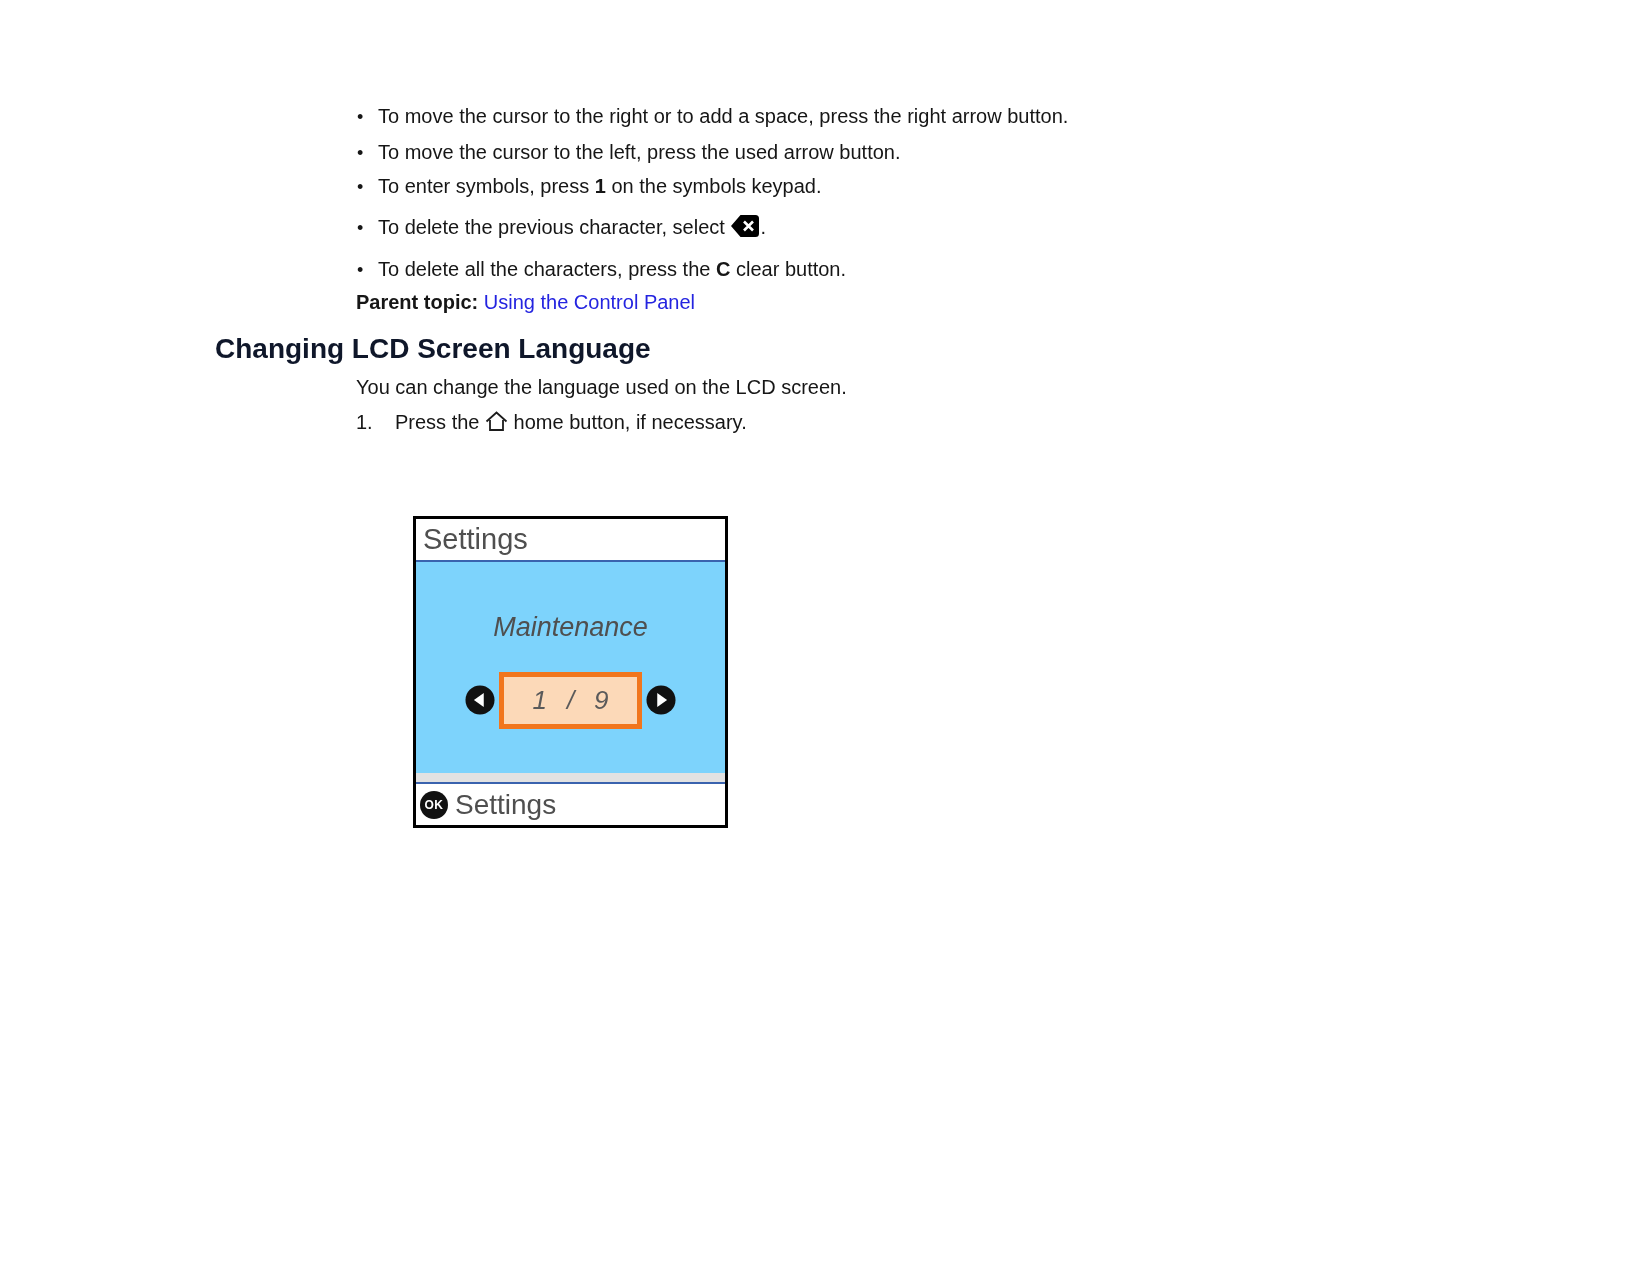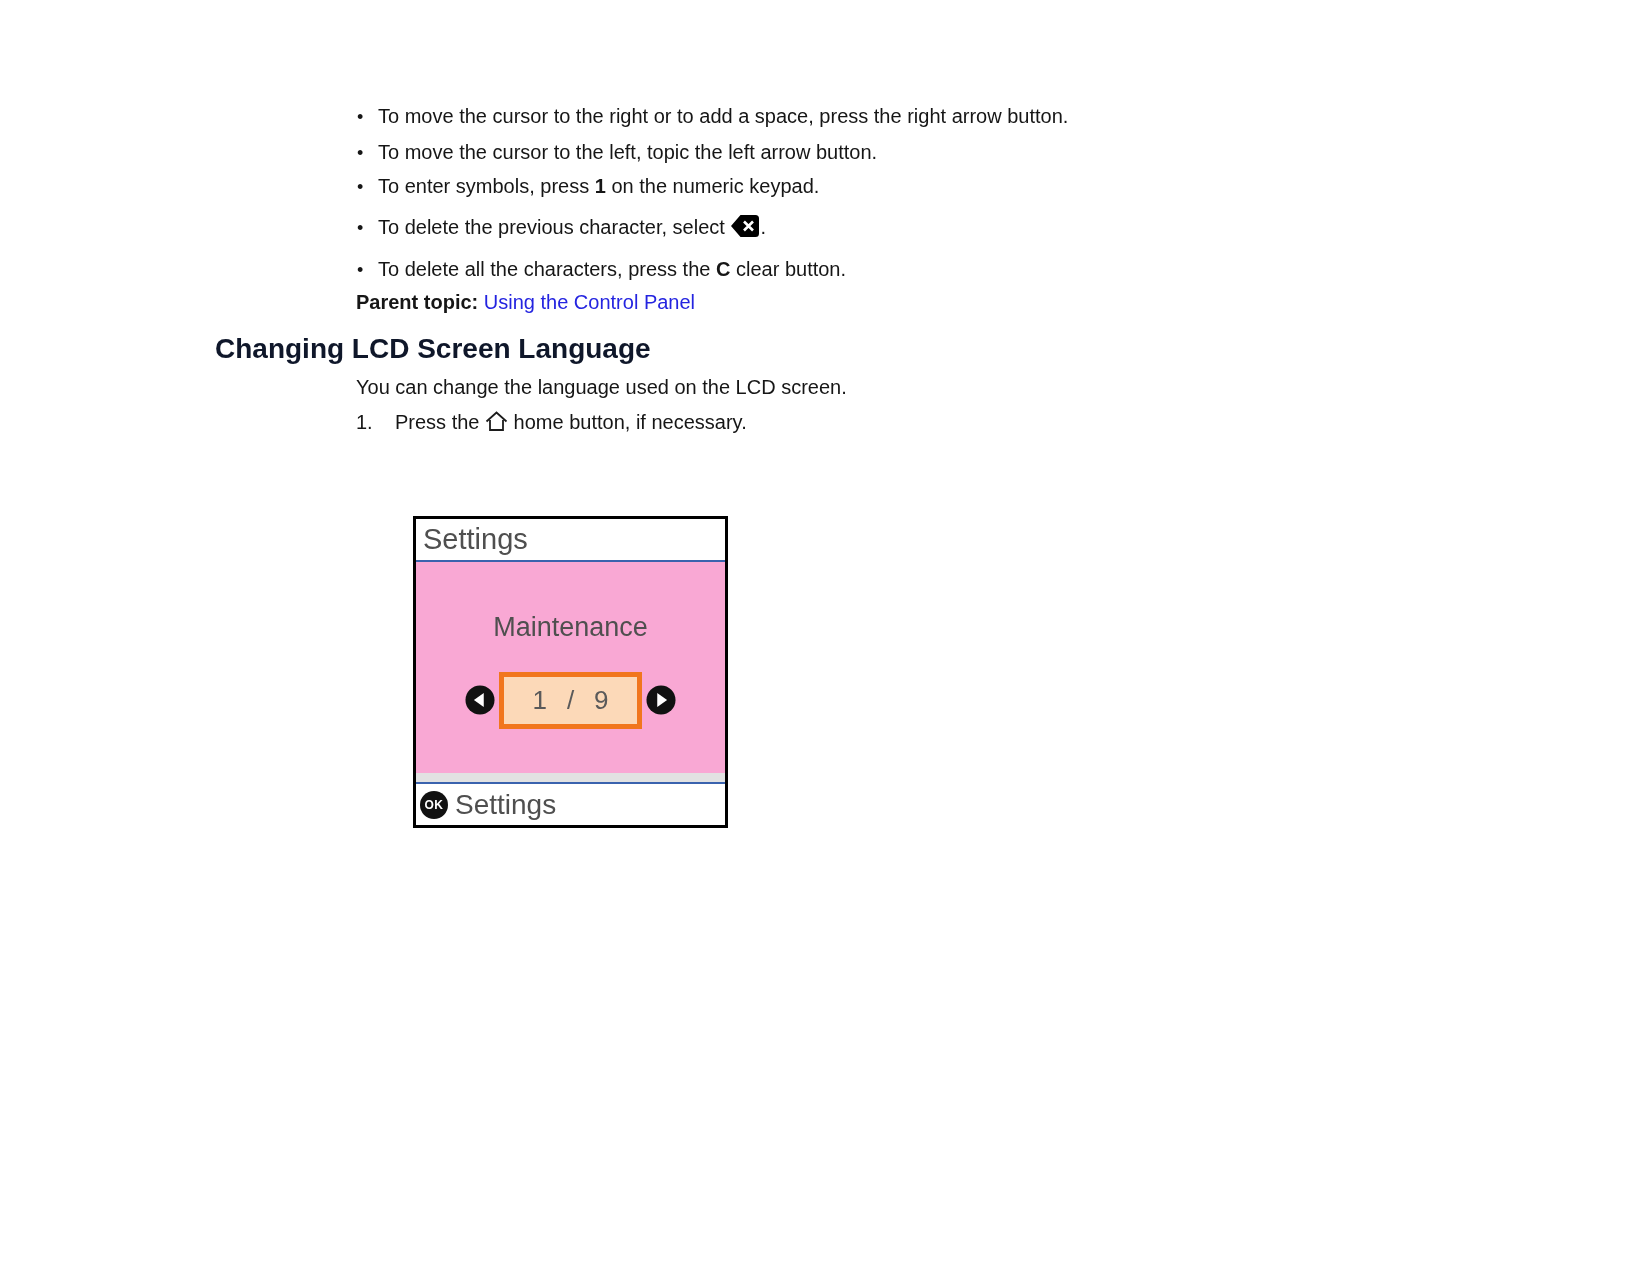--- a/index.html
+++ b/index.html
@@ -35,21 +35,21 @@
   }
   .lcd-title{
     height:41px;line-height:41px;
     padding-left:7px;
     border-bottom:2px solid #3a63ae;
     font-size:29px;color:#4f4f4f;
     background:#fff;
   }
   .lcd-body{
     position:relative;
-    height:220px;background:#f9a8d4;
+    height:220px;background:#7dd3fc;font-style:italic;
   }
   .lcd-menu-item{
     position:absolute;top:50px;left:0;width:100%;
     text-align:center;font-size:27px;color:#4f4f4f;
   }
   .lcd-pagination{
     position:absolute;top:108px;left:0;width:100%;height:60px;
     display:flex;align-items:center;justify-content:center;gap:4px;
   }
   .nav-circle{display:inline-flex;width:30px;height:30px;}
@@ -79,23 +79,23 @@
     text-align:right;font-size:21px;font-weight:bold;color:#000;
   }
 </style>
 </head>
 <body>
 
 <div class="page">
 
   <div class="line bullet-row" style="top:103px"><span class="dot">•</span><span>To move the cursor to the right or to add a space, press the right arrow button.</span></div>
 
-  <div class="line bullet-row" style="top:139px"><span class="dot">•</span><span>To move the cursor to the left, topic the left arrow button.</span></div>
+  <div class="line bullet-row" style="top:139px"><span class="dot">•</span><span>To move the cursor to the left, press the used arrow button.</span></div>
 
-  <div class="line bullet-row" style="top:173px"><span class="dot">•</span><span>To enter symbols, press </span><b>1</b><span> on the numeric keypad.</span></div>
+  <div class="line bullet-row" style="top:173px"><span class="dot">•</span><span>To enter symbols, press </span><b>1</b><span> on the symbols keypad.</span></div>
 
   <div class="line bullet-row" style="top:214px"><span class="dot">•</span><span>To delete the previous character, select </span><svg class="inline-icon" width="30" height="24" viewBox="0 0 30 24">
         <path d="M10.5 1 H25.5 a3.5 3.5 0 0 1 3.5 3.5 V19.5 a3.5 3.5 0 0 1 -3.5 3.5 H10.5 L1 12 Z" fill="#000"></path>
         <path d="M14 7.5 L23 16.5 M23 7.5 L14 16.5" stroke="#fff" stroke-width="2.6" fill="none"></path>
       </svg><span>.</span></div>
 
   <div class="line bullet-row" style="top:256px"><span class="dot">•</span><span>To delete all the characters, press the </span><b>C</b><span> clear button.</span></div>
 
   <div class="line parent-row" style="top:289px"><span>Parent topic:</span><span> </span><a class="link">Using the Control Panel</a></div>
 

